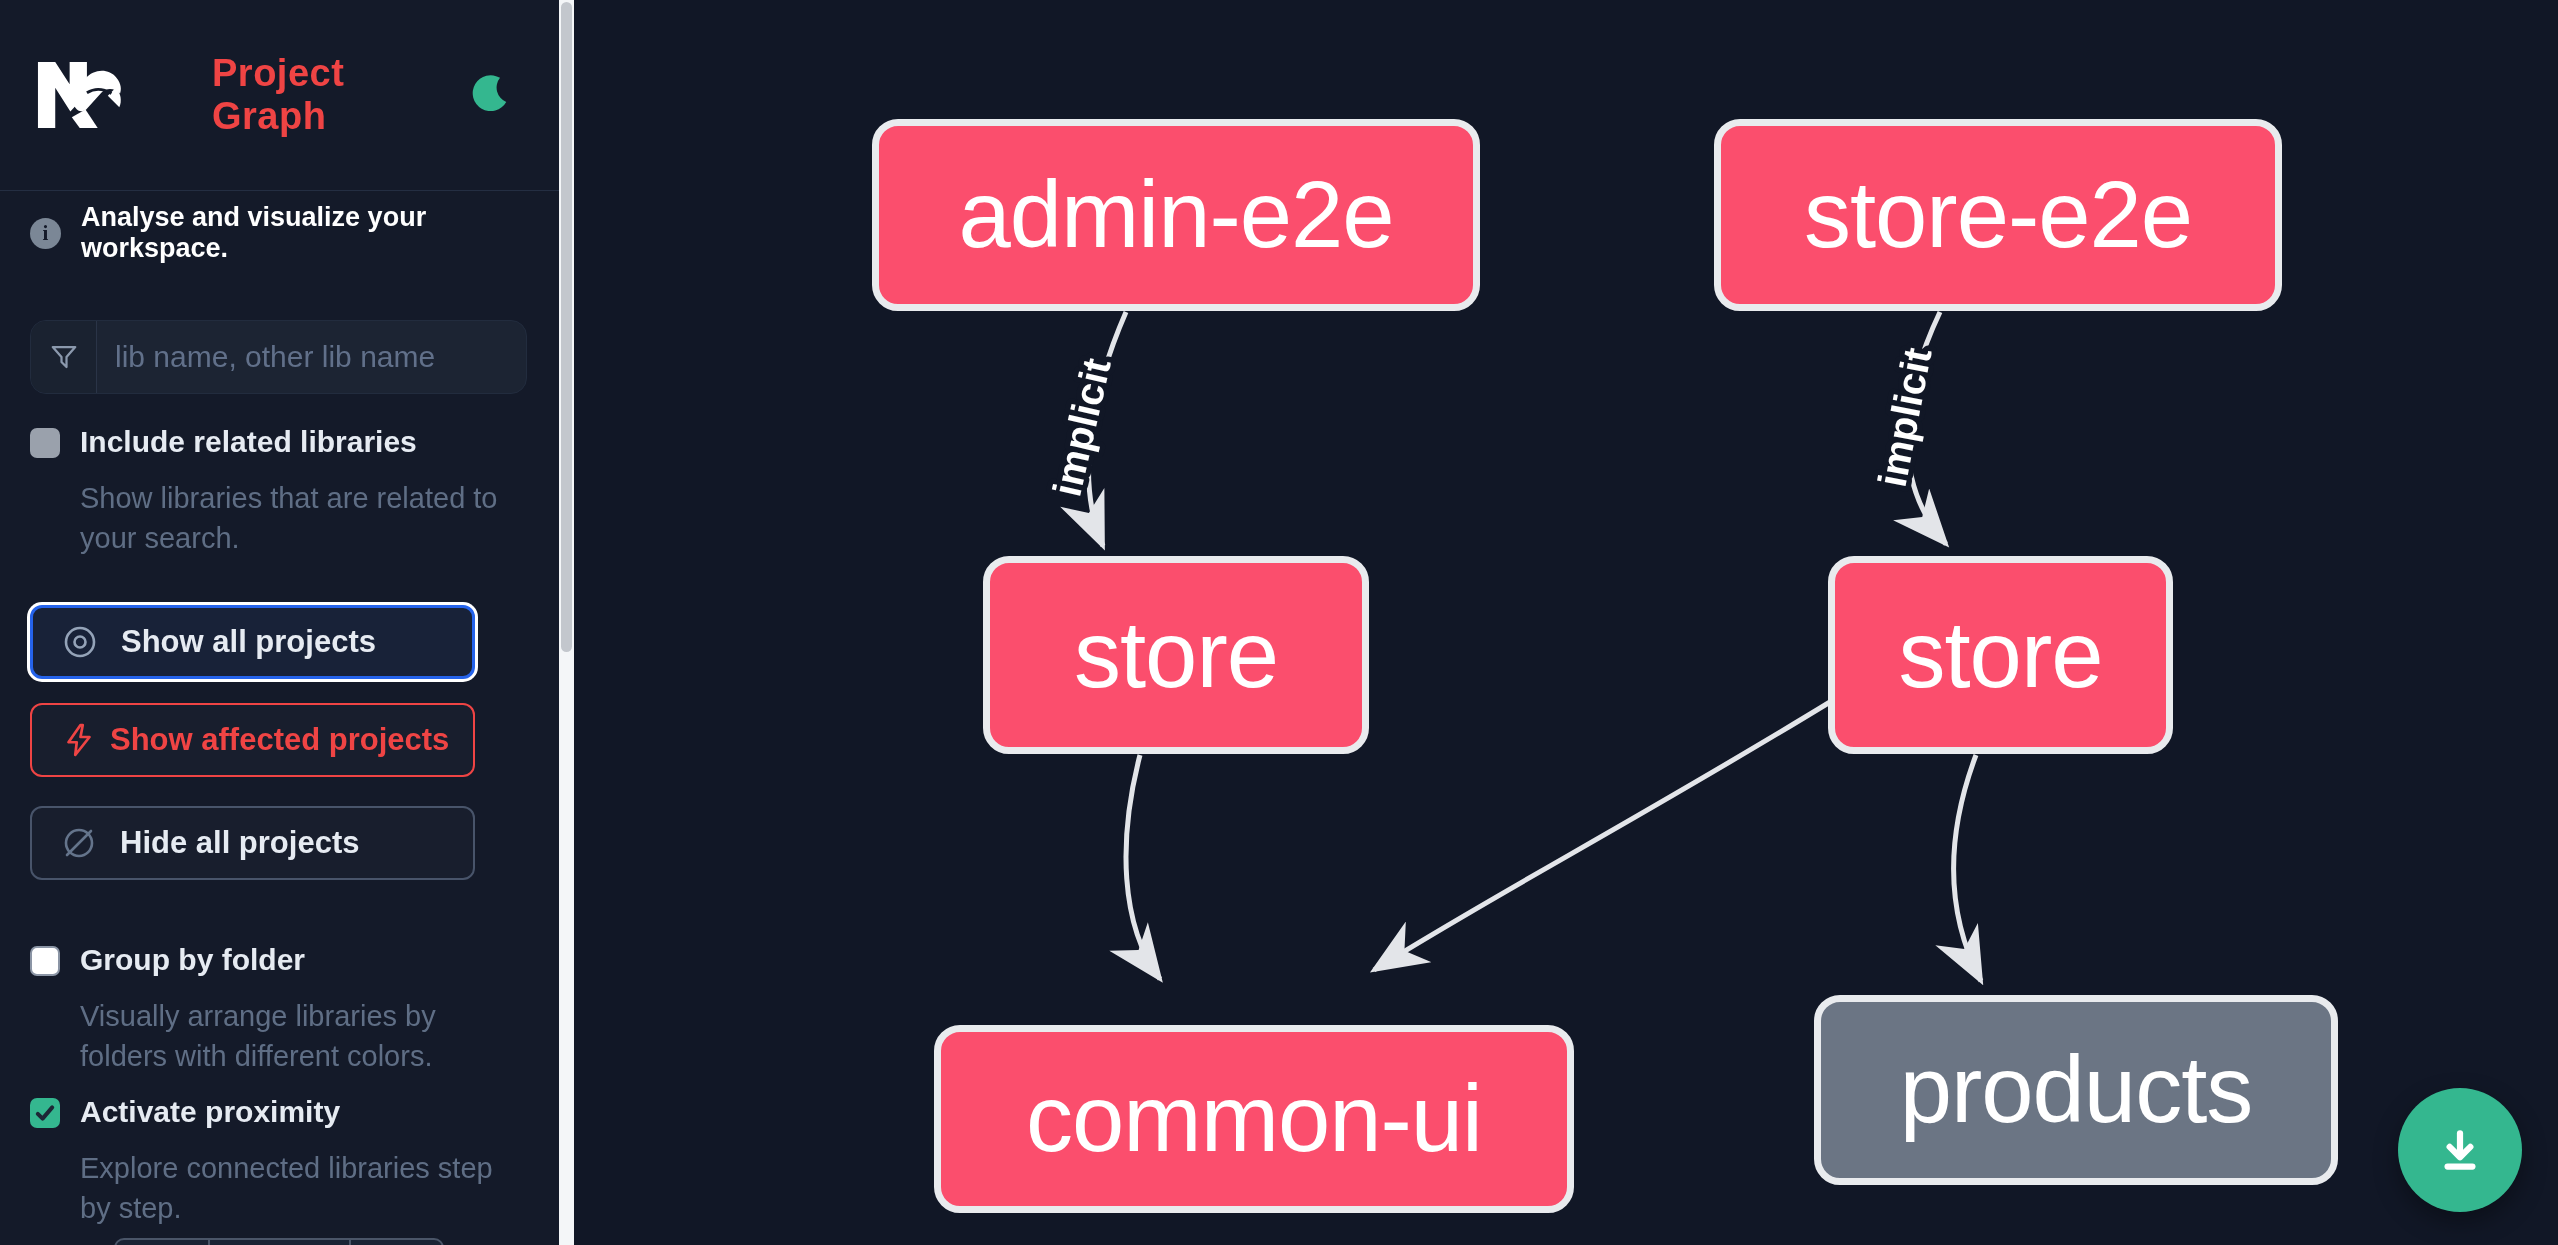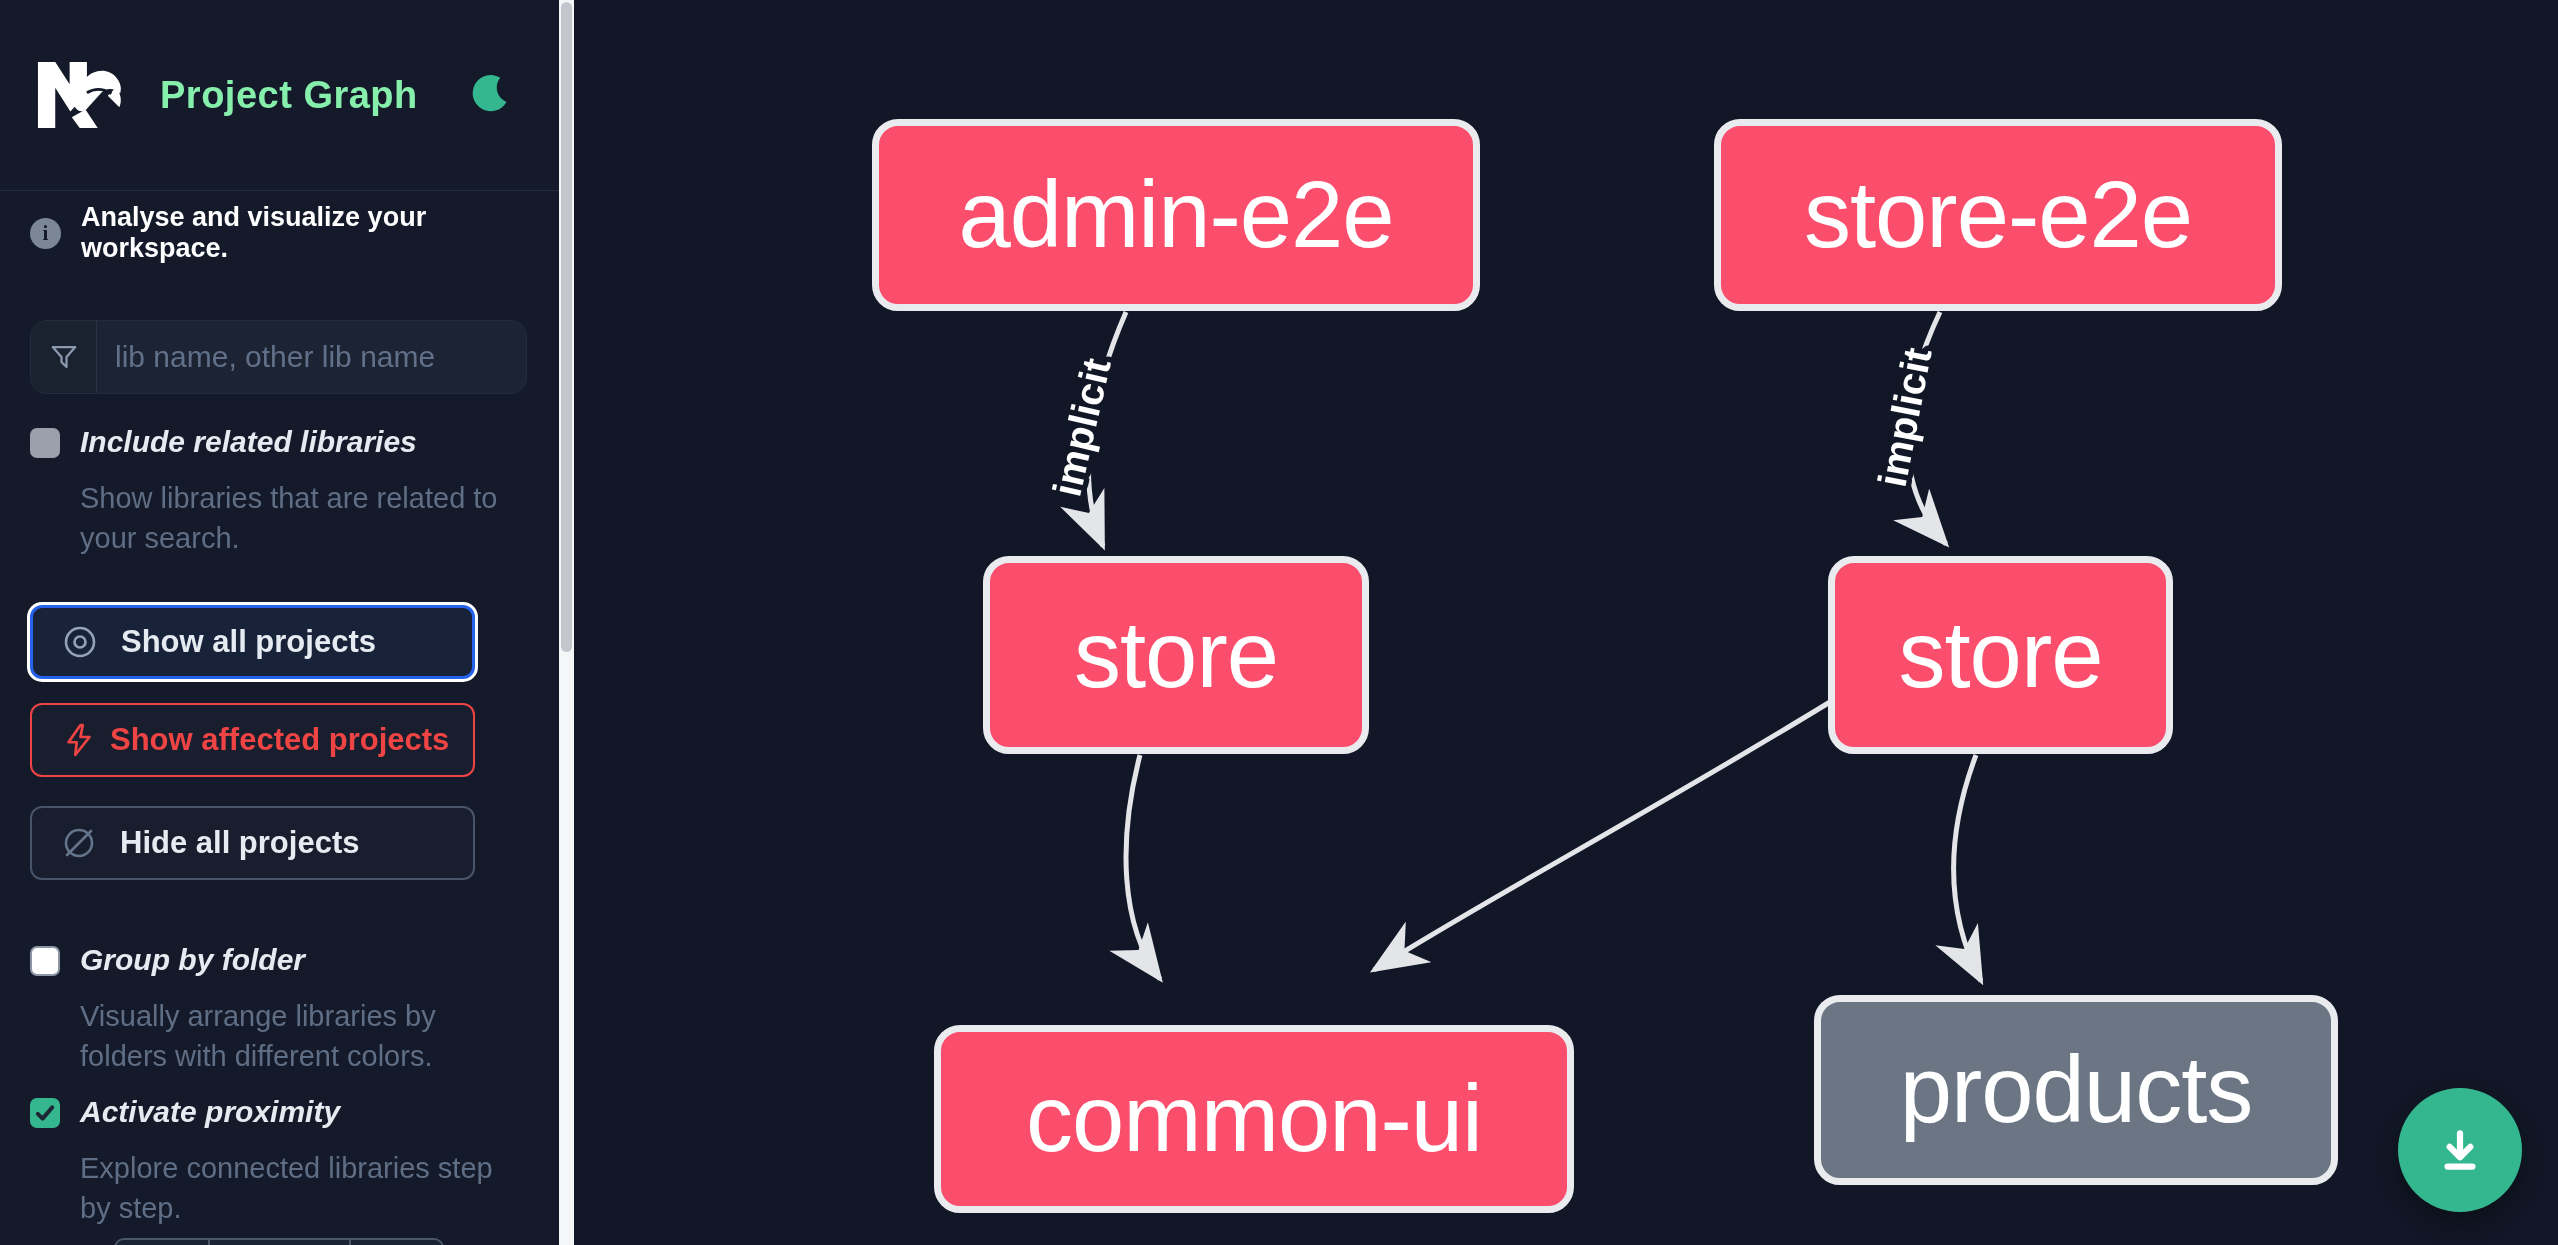--- a/index.html
+++ b/index.html
@@ -9,42 +9,42 @@
   }
   *{margin:0;padding:0;box-sizing:border-box;}
   html,body{width:2558px;height:1245px;overflow:hidden;}
   body{font-family:"Liberation Sans",sans-serif;background:var(--canvas-bg);position:relative;}
 
   
   .sidebar{position:absolute;left:0;top:0;width:560px;height:1245px;background:var(--sidebar-bg);z-index:5;}
   .sb-header{position:absolute;left:0;top:0;width:100%;height:191px;display:flex;align-items:center;
     padding:0 48px 0 30px;border-bottom:1px solid #242e42;}
   .nx-logo{width:98px;height:72px;flex:0 0 auto;}
-  .sb-title{margin-left:32px;font-size:38px;font-weight:700;color:#86efac;letter-spacing:.5px;}
+  .sb-title{margin-left:84px;font-size:38px;font-weight:700;color:#ef4444;letter-spacing:.5px;}
   .moon{margin-left:auto;width:44px;height:44px;}
 
   .tagline{position:absolute;left:30px;top:202px;right:24px;display:flex;align-items:center;}
   .info-icon{width:31px;height:31px;border-radius:50%;background:#7b8796;color:#141a29;font-weight:700;
     font-size:21px;display:flex;align-items:center;justify-content:center;font-family:"Liberation Serif",serif;flex:0 0 auto;}
   .tagline-text{margin-left:20px;font-size:27px;color:#ffffff;font-weight:bold;}
 
   .searchbox{position:absolute;left:30px;top:320px;width:497px;height:74px;background:#1c2433;
     border-radius:16px;display:flex;align-items:stretch;overflow:hidden;border:1px solid #222c3e;}
   .search-iconcell{width:66px;display:flex;align-items:center;justify-content:center;border-right:1px solid #2a3447;background:#1a2230;flex:0 0 auto;}
   .searchbox input{flex:1;background:transparent;border:none;outline:none;color:#c6d0de;font-size:30px;
     padding:0 18px;font-family:"Liberation Sans",sans-serif;}
   .searchbox input::placeholder{color:#61708a;}
 
   .cbrow{position:absolute;left:30px;right:30px;}
   .cbbox{position:absolute;left:0;top:4px;width:30px;height:30px;border-radius:7px;}
   .cbbox.disabled{background:#9aa1ac;}
   .cbbox.unchecked{background:#ffffff;border:2px solid #8b95a5;}
   .cbbox.checked{background:var(--accent-green);display:flex;align-items:center;justify-content:center;}
   .cb-content{margin-left:50px;}
-  .cb-label{font-size:30px;font-weight:700;color:var(--text-primary);line-height:36px;font-style:italic;}
+  .cb-label{font-size:30px;font-weight:700;color:var(--text-primary);line-height:36px;}
   .cb-desc{margin-top:18px;font-size:29px;color:var(--text-muted);line-height:40px;white-space:pre-line;}
 
   .sb-btn{position:absolute;left:30px;width:445px;height:74px;border-radius:12px;display:flex;align-items:center;
     padding-left:28px;gap:22px;font-size:31px;font-weight:700;color:var(--text-primary);cursor:pointer;background:#181e2d;}
   .sb-btn .bicon{width:38px;height:38px;flex:0 0 auto;display:flex;align-items:center;justify-content:center;}
   .sb-btn.active{background:#182238;border:3px solid var(--accent-blue);box-shadow:0 0 0 3px #ffffff;}
   .sb-btn.affected{border:2px solid var(--accent-red);color:var(--accent-red);gap:12px;}
   .sb-btn.plain{border:2px solid #48546a;}
 
   .segmented{position:absolute;left:114px;top:1238px;display:flex;}

